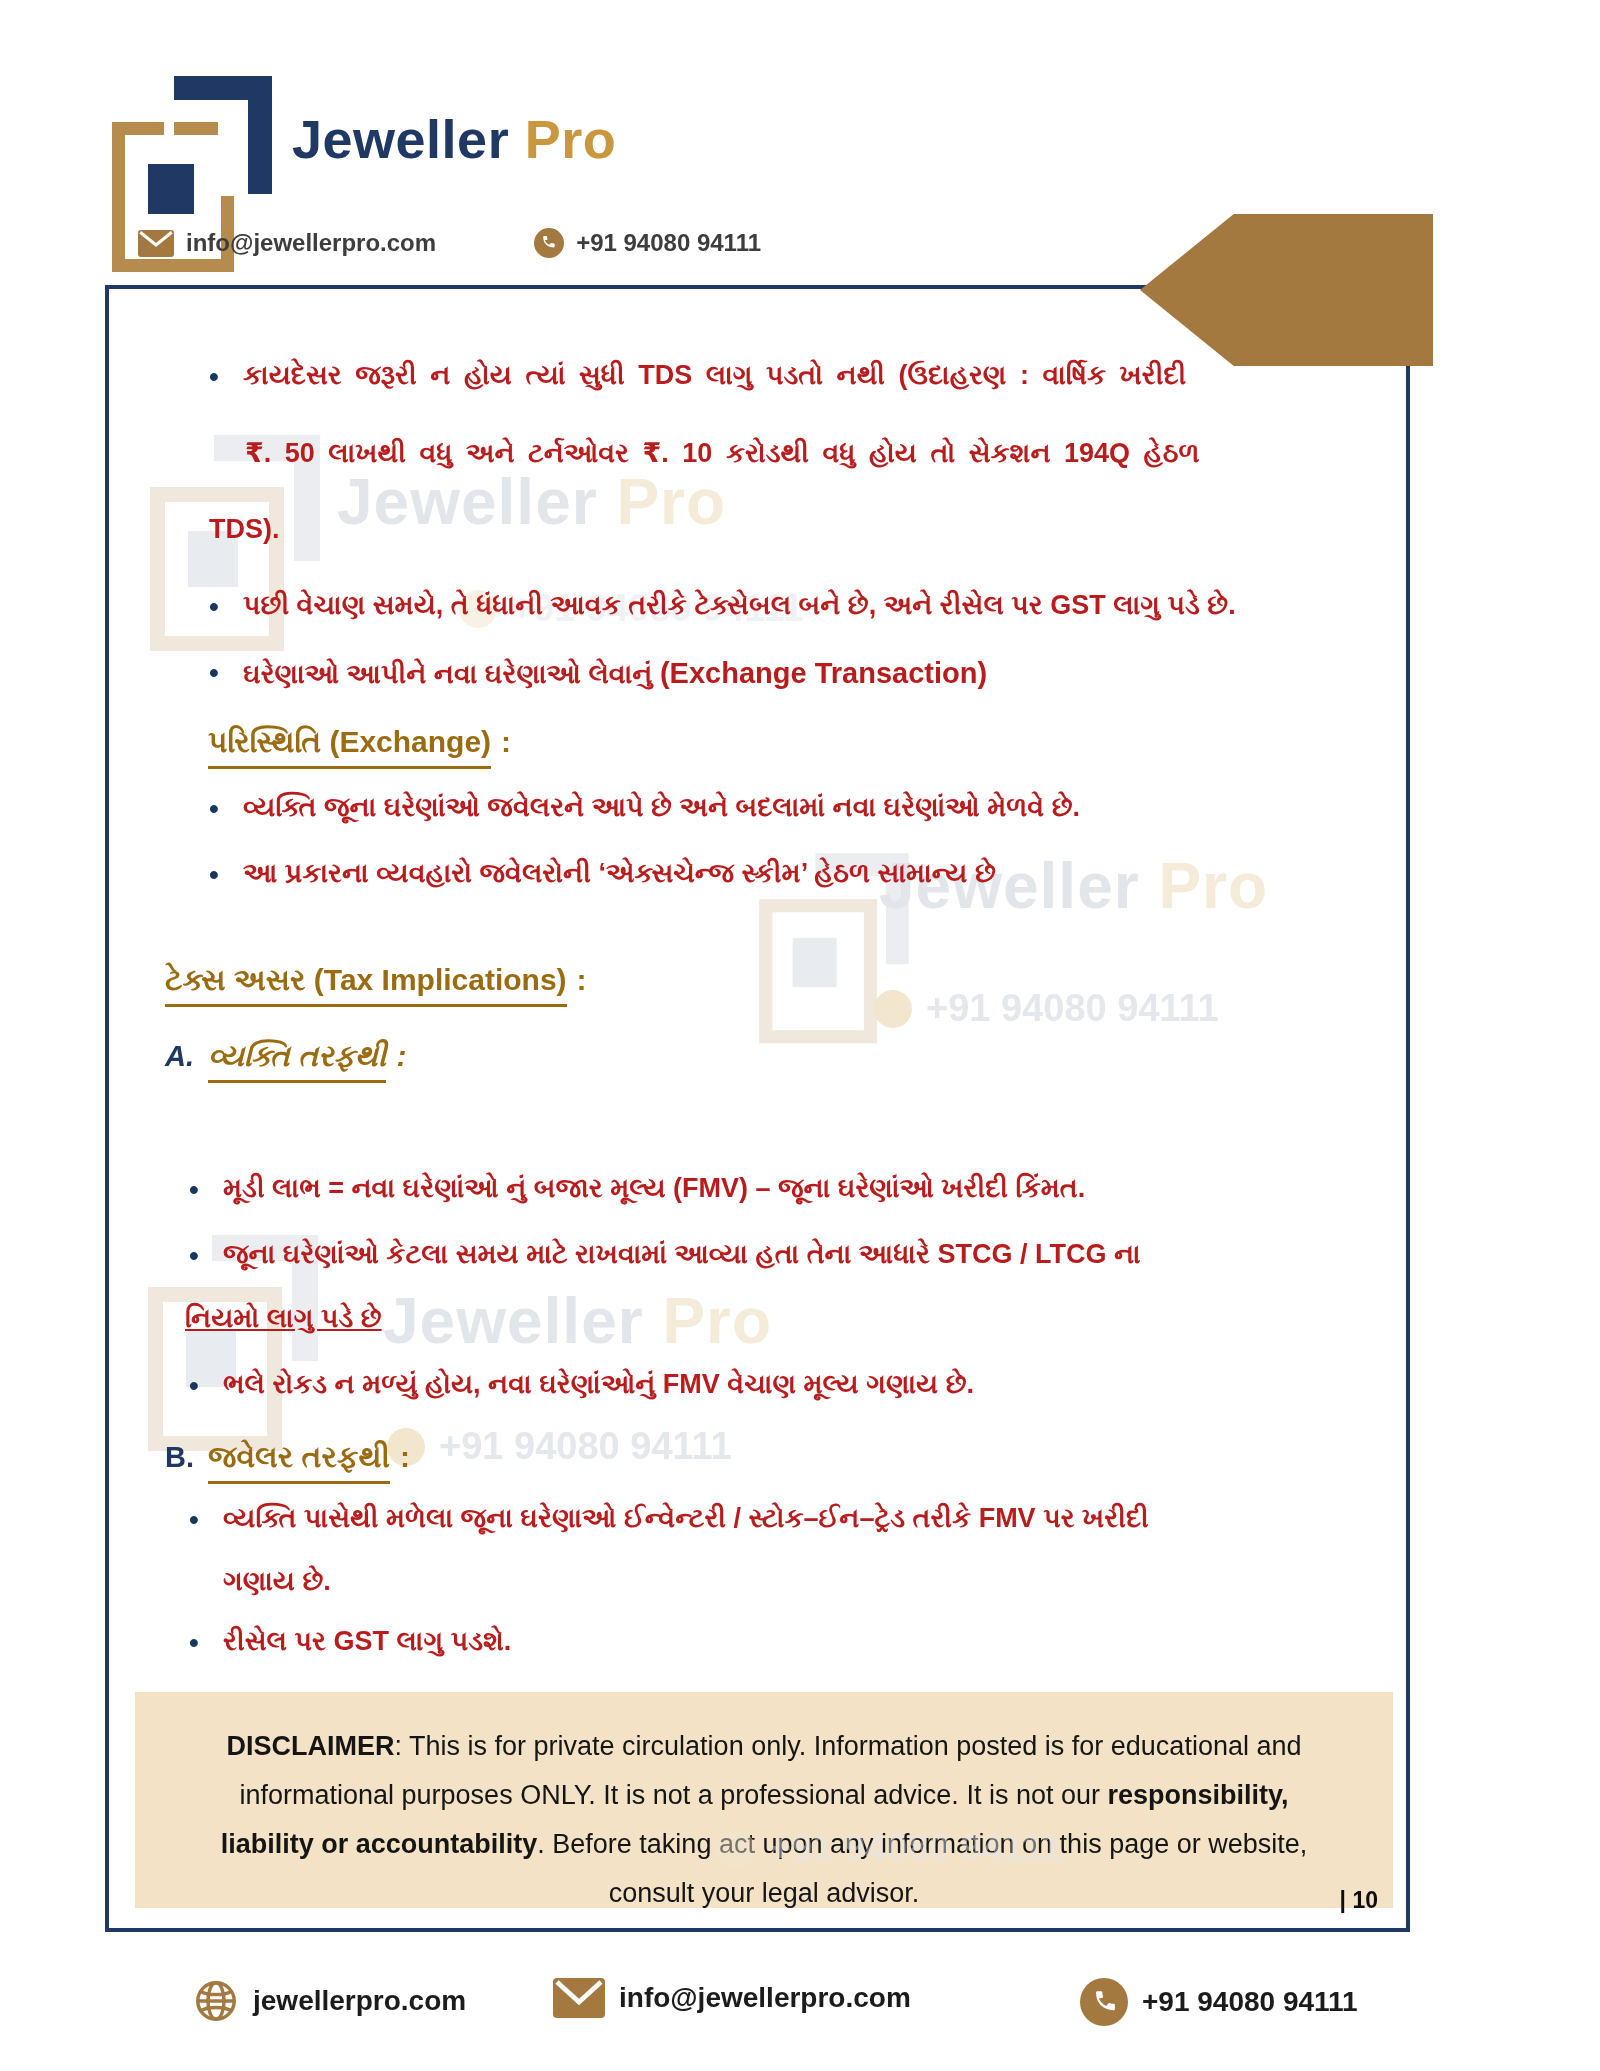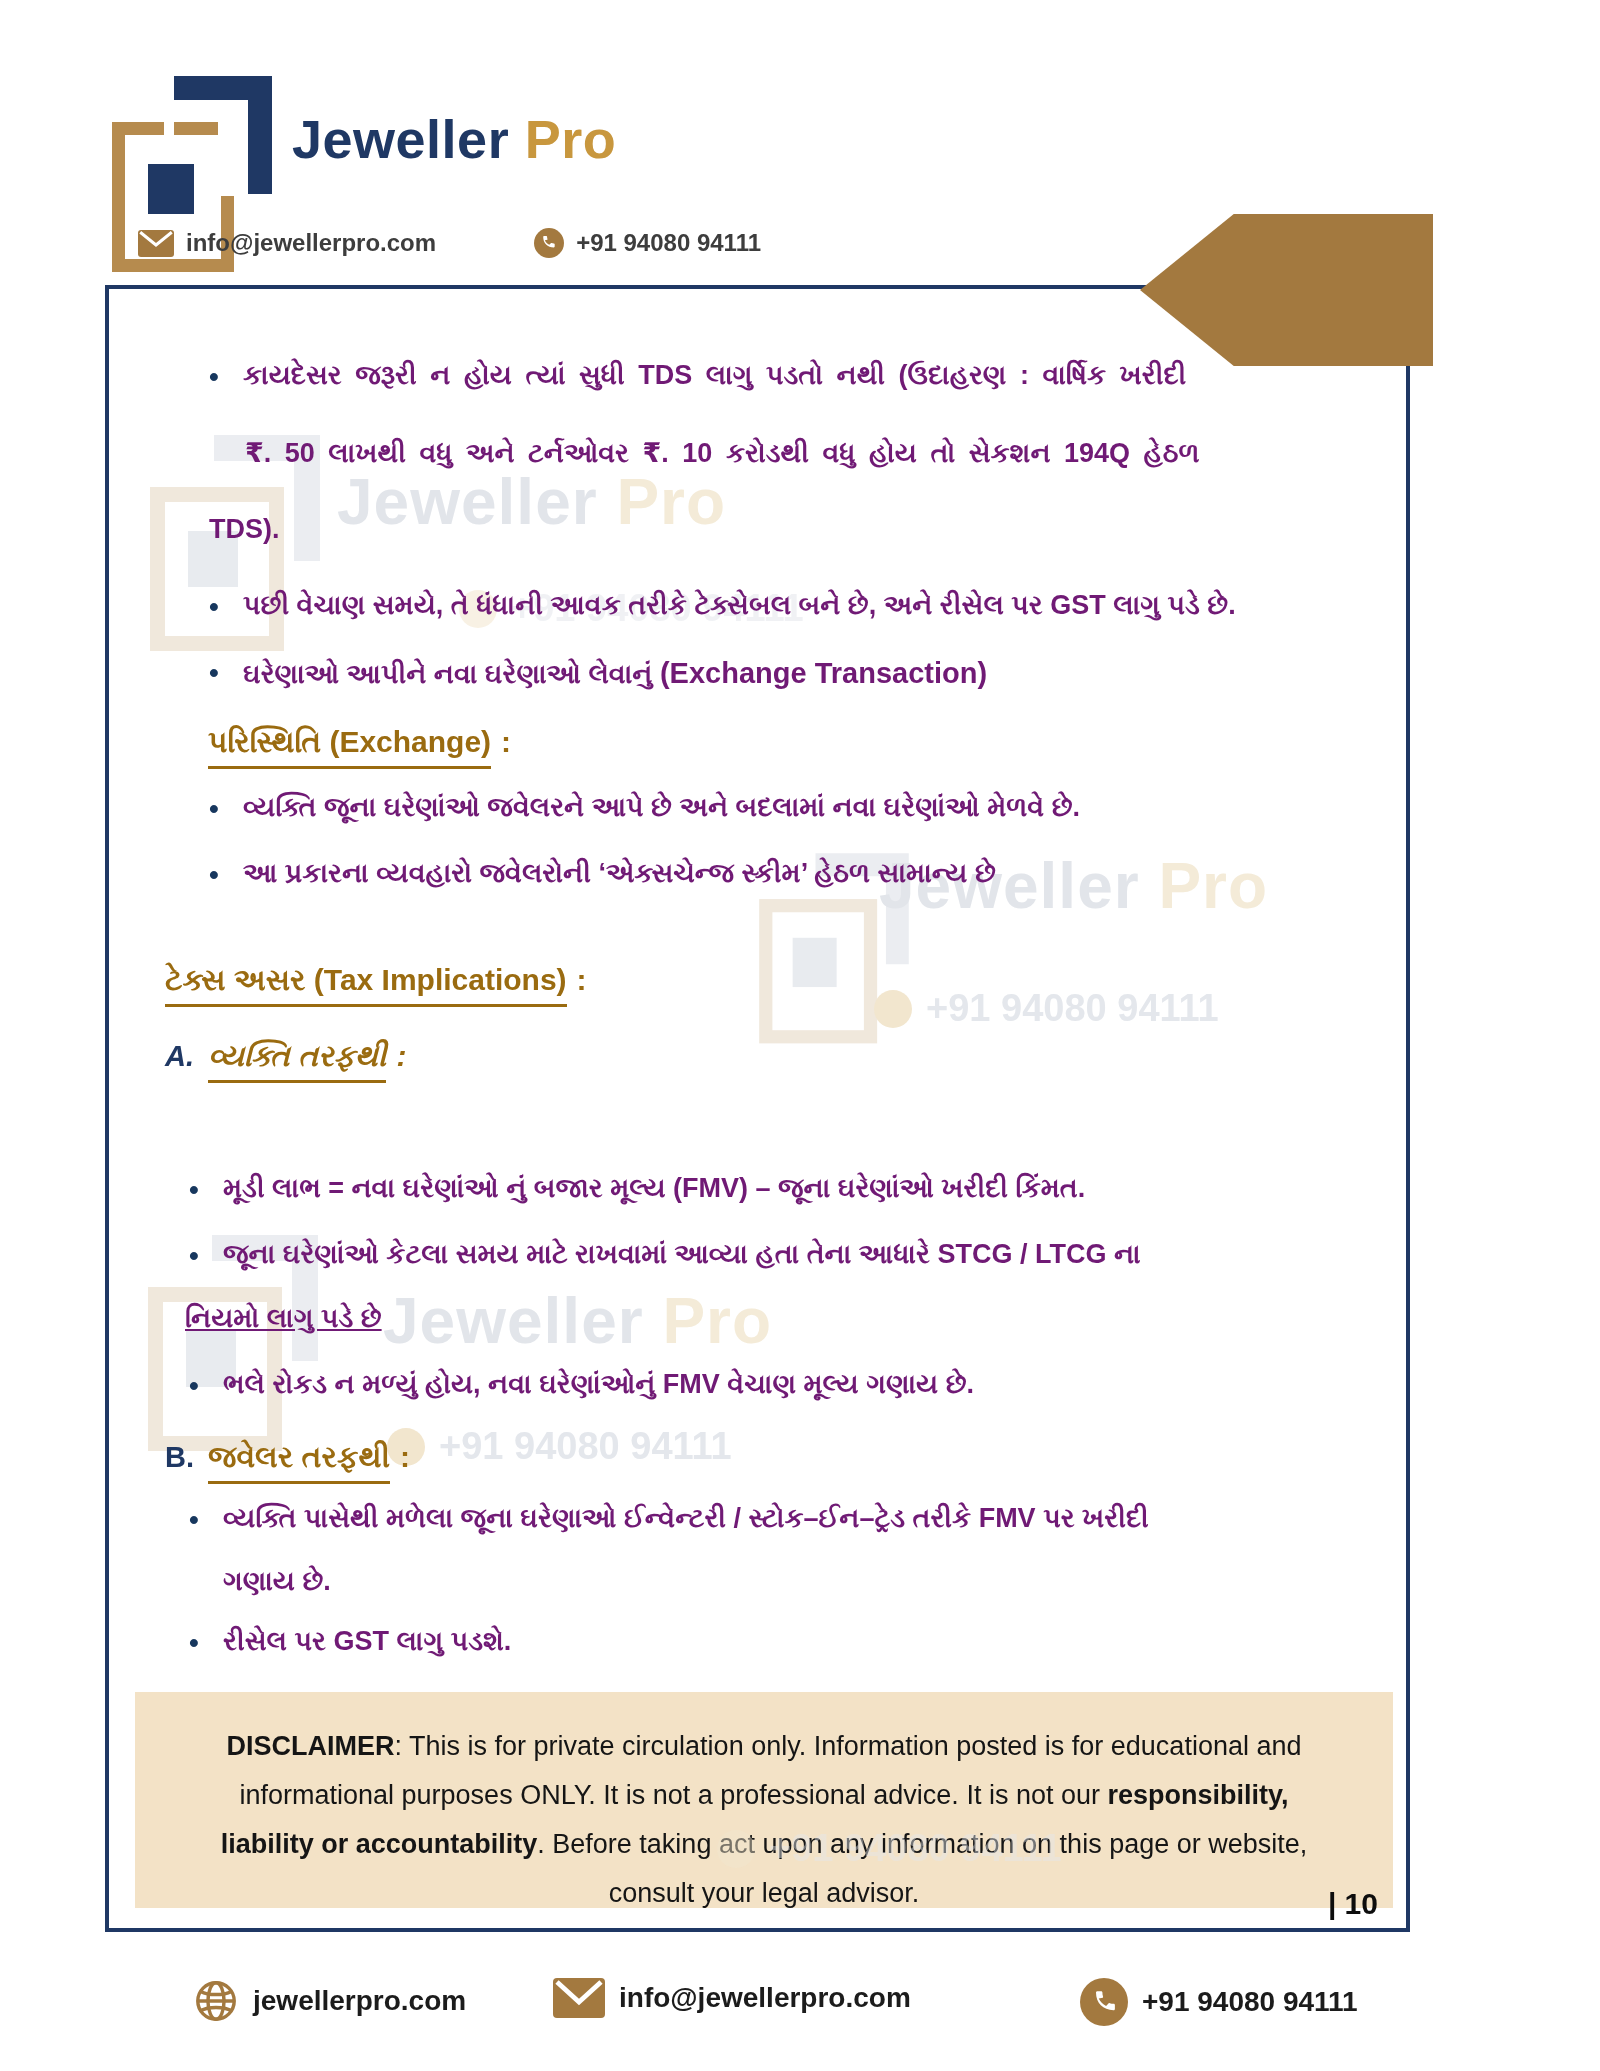--- a/index.html
+++ b/index.html
@@ -27,21 +27,21 @@
 
   
   .pennant{position:absolute;left:1140px;top:214px;width:293px;height:152px;background:#a3793f;
            clip-path:polygon(0 50%,32% 0,100% 0,100% 100%,32% 100%);z-index:4;}
 
   
   .content-box{position:absolute;left:105px;top:285px;width:1297px;height:1639px;
                border:4px solid #1f3864;background:#ffffff;z-index:1;}
 
   .abs{position:absolute;white-space:nowrap;line-height:1.25;z-index:2;}
-  .body-txt{font-size:27px;font-weight:600;color:#701a75;text-align:right;}
+  .body-txt{font-size:27px;font-weight:600;color:#b91c1c;text-align:right;}
   .li{padding-left:34px;}
   .li::before{content:"\2022";position:absolute;left:0;top:0;color:#17375e;font-size:28px;}
   .spread{word-spacing:6px;}
   .latin{font-weight:700;font-size:29px;}
 
   .h-gold{font-size:30px;font-weight:700;color:#9a6b10;}
   .h-underline{display:inline-block;border-bottom:3px solid #9a6b10;padding-bottom:5px;}
   .h-colon{margin-left:10px;color:#9a6b10;}
   .sec-label{color:#1f3864;font-size:29px;font-weight:700;margin-right:14px;}
 
@@ -57,21 +57,21 @@
               border-top:26px solid rgba(31,56,100,.09);border-right:26px solid rgba(31,56,100,.09);}
   .wm-logo .s{position:absolute;left:38px;top:96px;width:50px;height:56px;background:rgba(31,56,100,.10);}
   .wm-over{z-index:3;opacity:.45;}
 
   
   .disclaimer{position:absolute;left:26px;top:1403px;width:1258px;height:216px;background:#f3e2c6;
               box-sizing:border-box;padding:30px 62px;text-align:center;z-index:1;
               font-size:27px;line-height:1.82;color:#151515;}
   .disclaimer b{font-weight:700;}
 
-  .page-num{position:absolute;right:28px;top:1598px;font-size:30px;font-weight:700;color:#0d0d0d;z-index:2;}
+  .page-num{position:absolute;right:28px;top:1598px;font-size:23px;font-weight:700;color:#0d0d0d;z-index:2;}
 
   
   .footer{position:absolute;left:0;top:1978px;width:1600px;height:56px;}
   .f-item{position:absolute;display:flex;align-items:center;font-size:28px;font-weight:600;color:#1c1c1c;}
   .f-item .ic{display:inline-flex;margin-right:14px;}
 </style>
 </head>
 <body>
 
 <div class="page">

